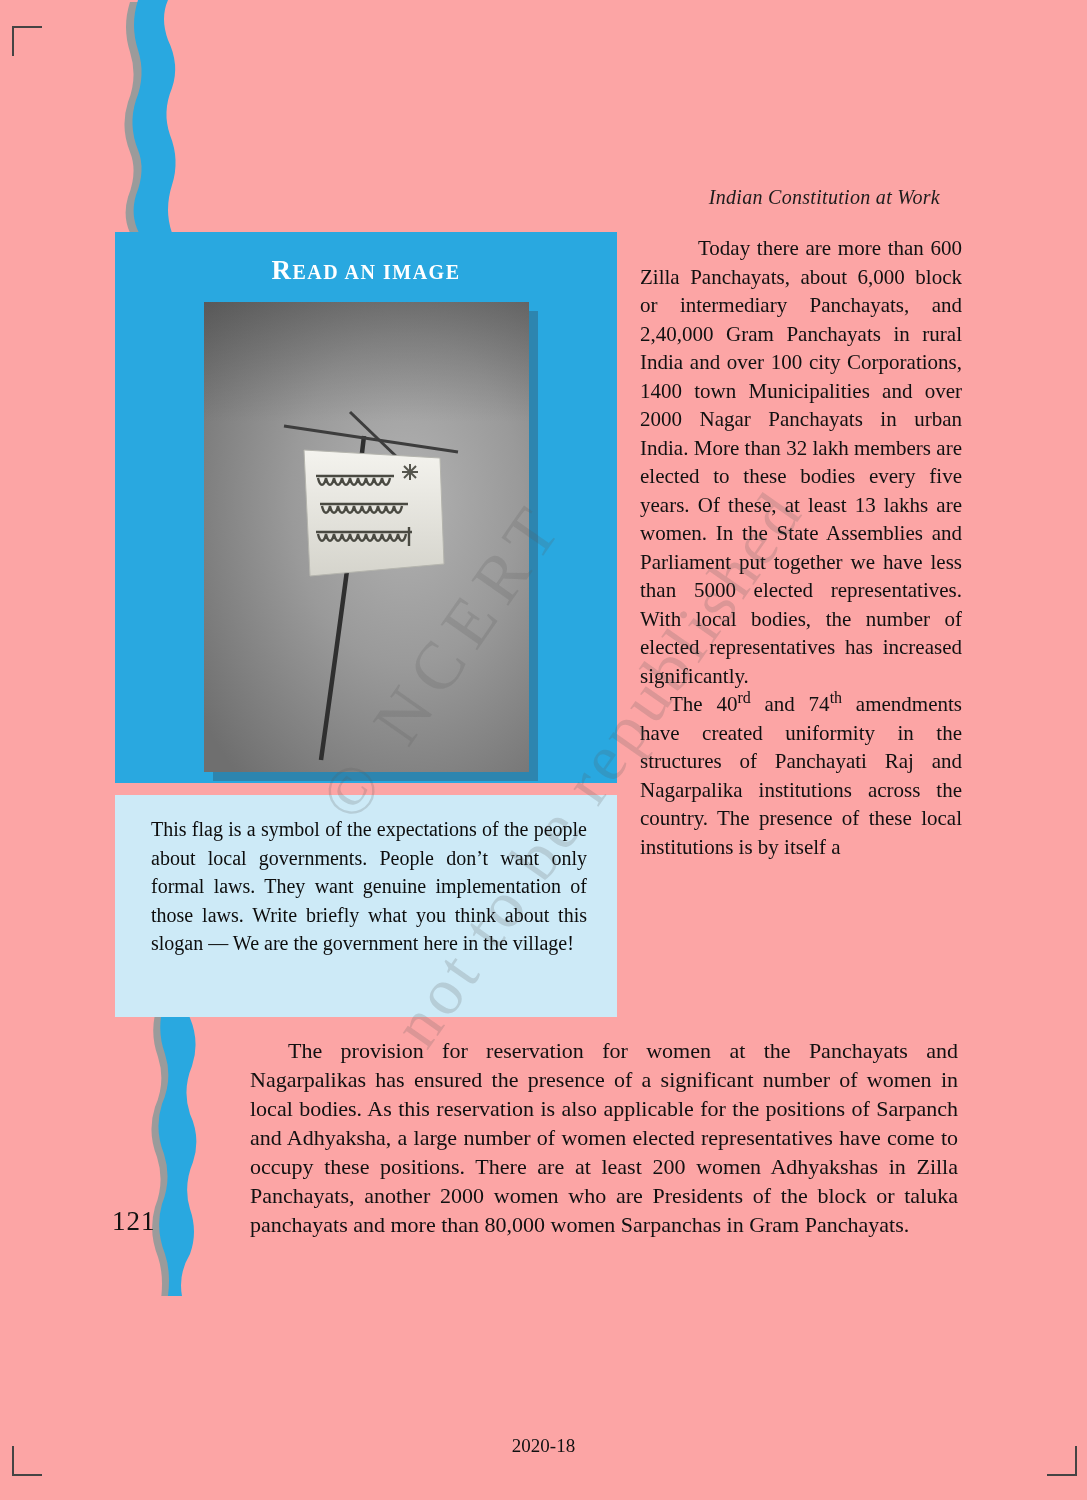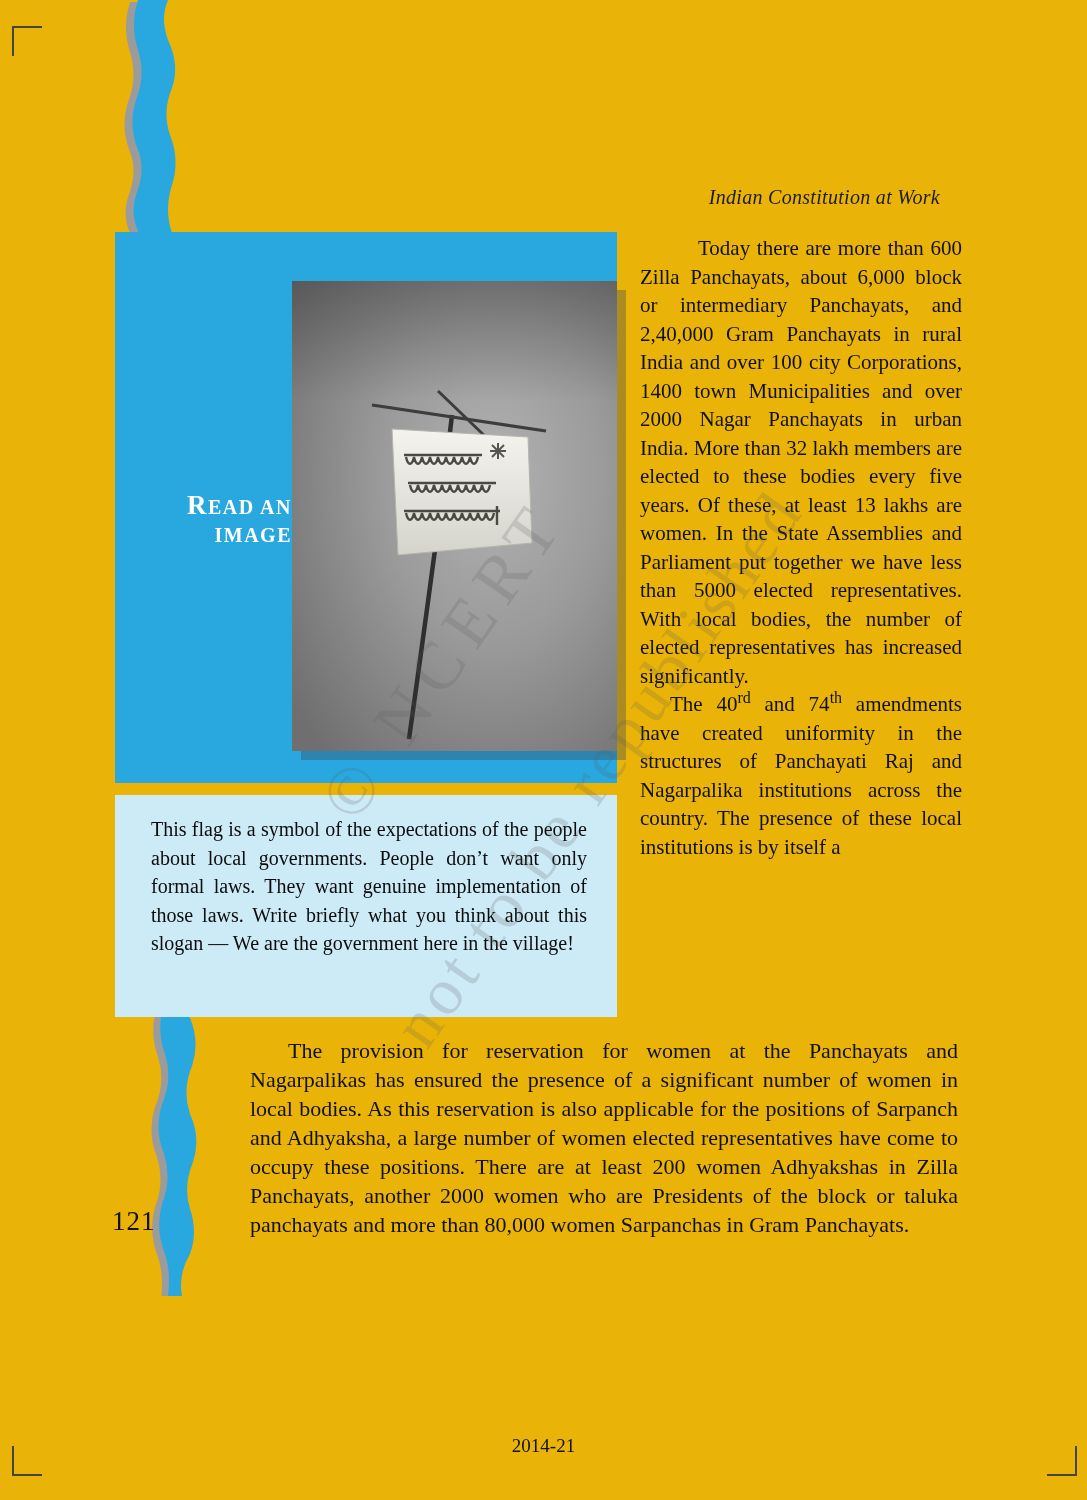--- a/index.html
+++ b/index.html
@@ -1,19 +1,19 @@
 <!DOCTYPE html>
 <html><head>
 <meta charset="utf-8">
 <style>
   html,body{margin:0;padding:0;background:#ffffff;}
   .page{
     position:relative;
     width:1087px;height:1500px;
-    background:#eab308;
+    background:#fca5a5;
     overflow:hidden;
     font-family:"Liberation Serif","DejaVu Serif",serif;
     color:#111;
   }
 
   
   .corner{position:absolute;width:28px;height:28px;}
   .corner.tl{left:12px;top:26px;border-left:2px solid #444;border-top:2px solid #444;}
   .corner.bl{left:12px;top:1446px;border-left:2px solid #444;border-bottom:2px solid #444;}
   .corner.br{left:1047px;top:1446px;border-right:2px solid #444;border-bottom:2px solid #444;}
@@ -25,21 +25,21 @@
   }
 
   
   .ribbon-top{position:absolute;left:112px;top:0;width:72px;height:233px;z-index:1;}
   .ribbon-bottom{position:absolute;left:138px;top:1004px;width:72px;height:292px;z-index:1;}
 
   
   .feature-box{position:absolute;left:115px;top:232px;width:502px;z-index:2;}
   .feature-box .blue-area{
     background:#29a8e0;height:551px;
-    display:flex;align-items:center;text-align:right;
+    display:flex;flex-direction:column;align-items:center;text-align:right;
   }
   .box-title{
     margin-top:24px;color:#ffffff;font-weight:bold;letter-spacing:1.5px;
     font-size:20px;line-height:28px;
   }
   .box-title .initial{font-size:27px;}
   .photo{
     margin-top:16px;width:325px;height:470px;position:relative;
     box-shadow:9px 9px 0 rgba(55,70,82,0.35);
   }
@@ -177,20 +177,20 @@
   <div class="right-col">
     <p class="p1">Today there are more than 600 Zilla Panchayats, about 6,000 block or intermediary Panchayats, and 2,40,000 Gram Panchayats in rural India and over 100 city Corporations, 1400 town Municipalities and over 2000 Nagar Panchayats in urban India. More than 32 lakh members are elected to these bodies every five years. Of these, at least 13 lakhs are women. In the State Assemblies and Parliament put together we have less than 5000 elected representatives. With local bodies, the number of elected representatives has increased significantly.</p>
     <p class="p2"><span>The 40</span><sup>rd</sup><span> and 74</span><sup>th</sup><span> amendments have created uniformity in the structures of Panchayati Raj and Nagarpalika institutions across the country. The presence of these local institutions is by itself a</span></p>
   </div>
 
   <div class="bottom-block">
     <p class="pp2">The provision for reservation for women at the Panchayats and Nagarpalikas has ensured the presence of a significant number of women in local bodies. As this reservation is also applicable for the positions of Sarpanch and Adhyaksha, a large number of women elected representatives have come to occupy these positions. There are at least 200 women Adhyakshas in Zilla Panchayats, another 2000 women who are Presidents of the block or taluka panchayats and more than 80,000 women Sarpanchas in Gram Panchayats.</p>
   </div>
 
   <div class="page-number">121</div>
-  <div class="footer-year">2014-21</div>
+  <div class="footer-year">2020-18</div>
 
   <div class="watermark">
     <div class="wm-line1">© NCERT</div>
     <div class="wm-line2">not to be republished</div>
   </div>
 
 </div>
 
 </body></html>

